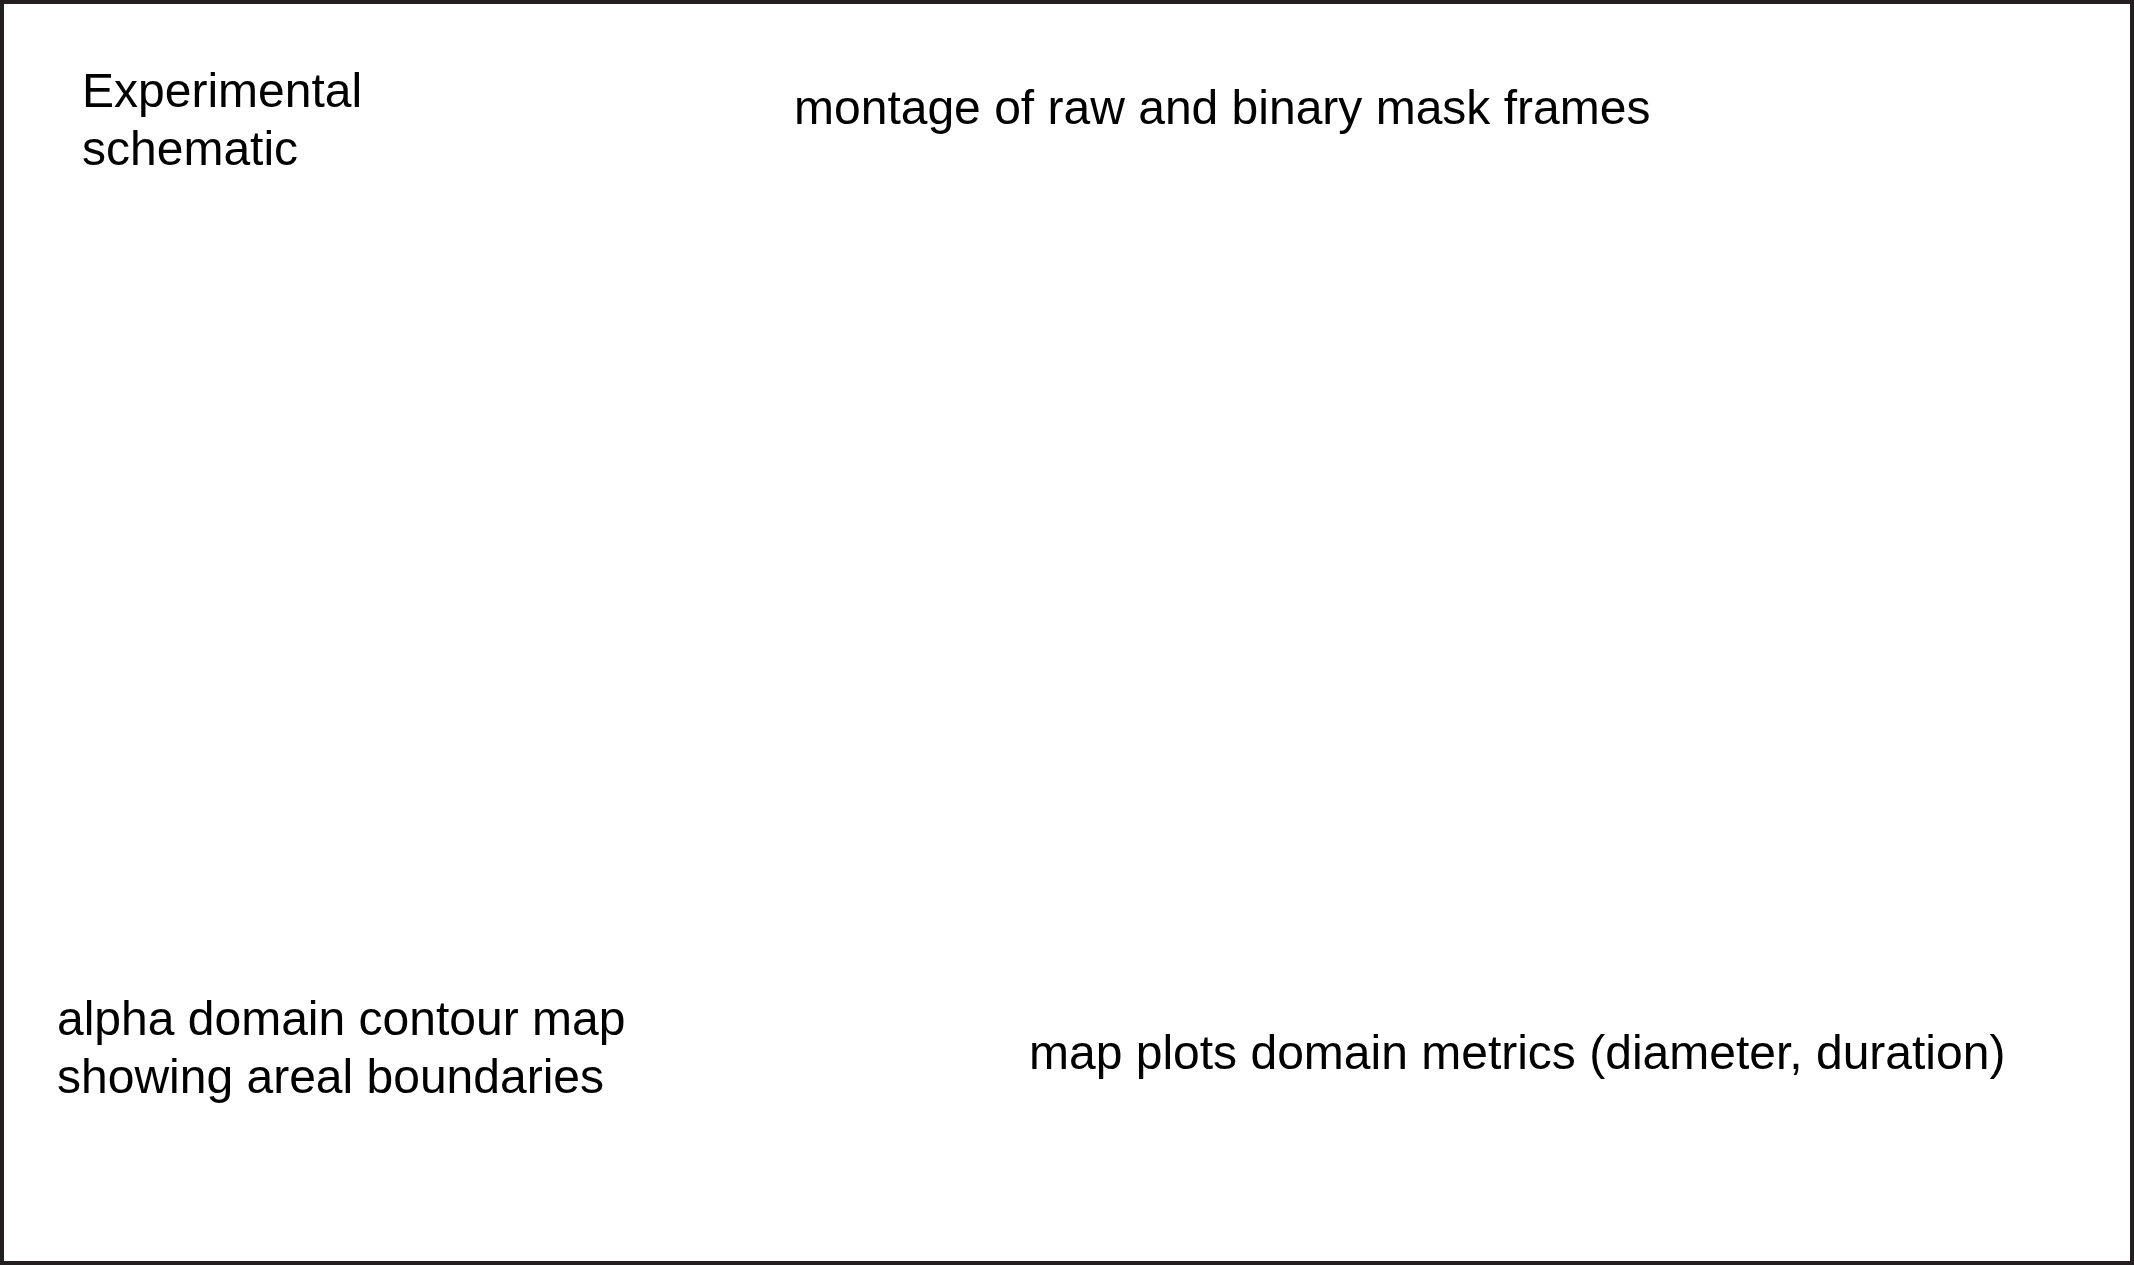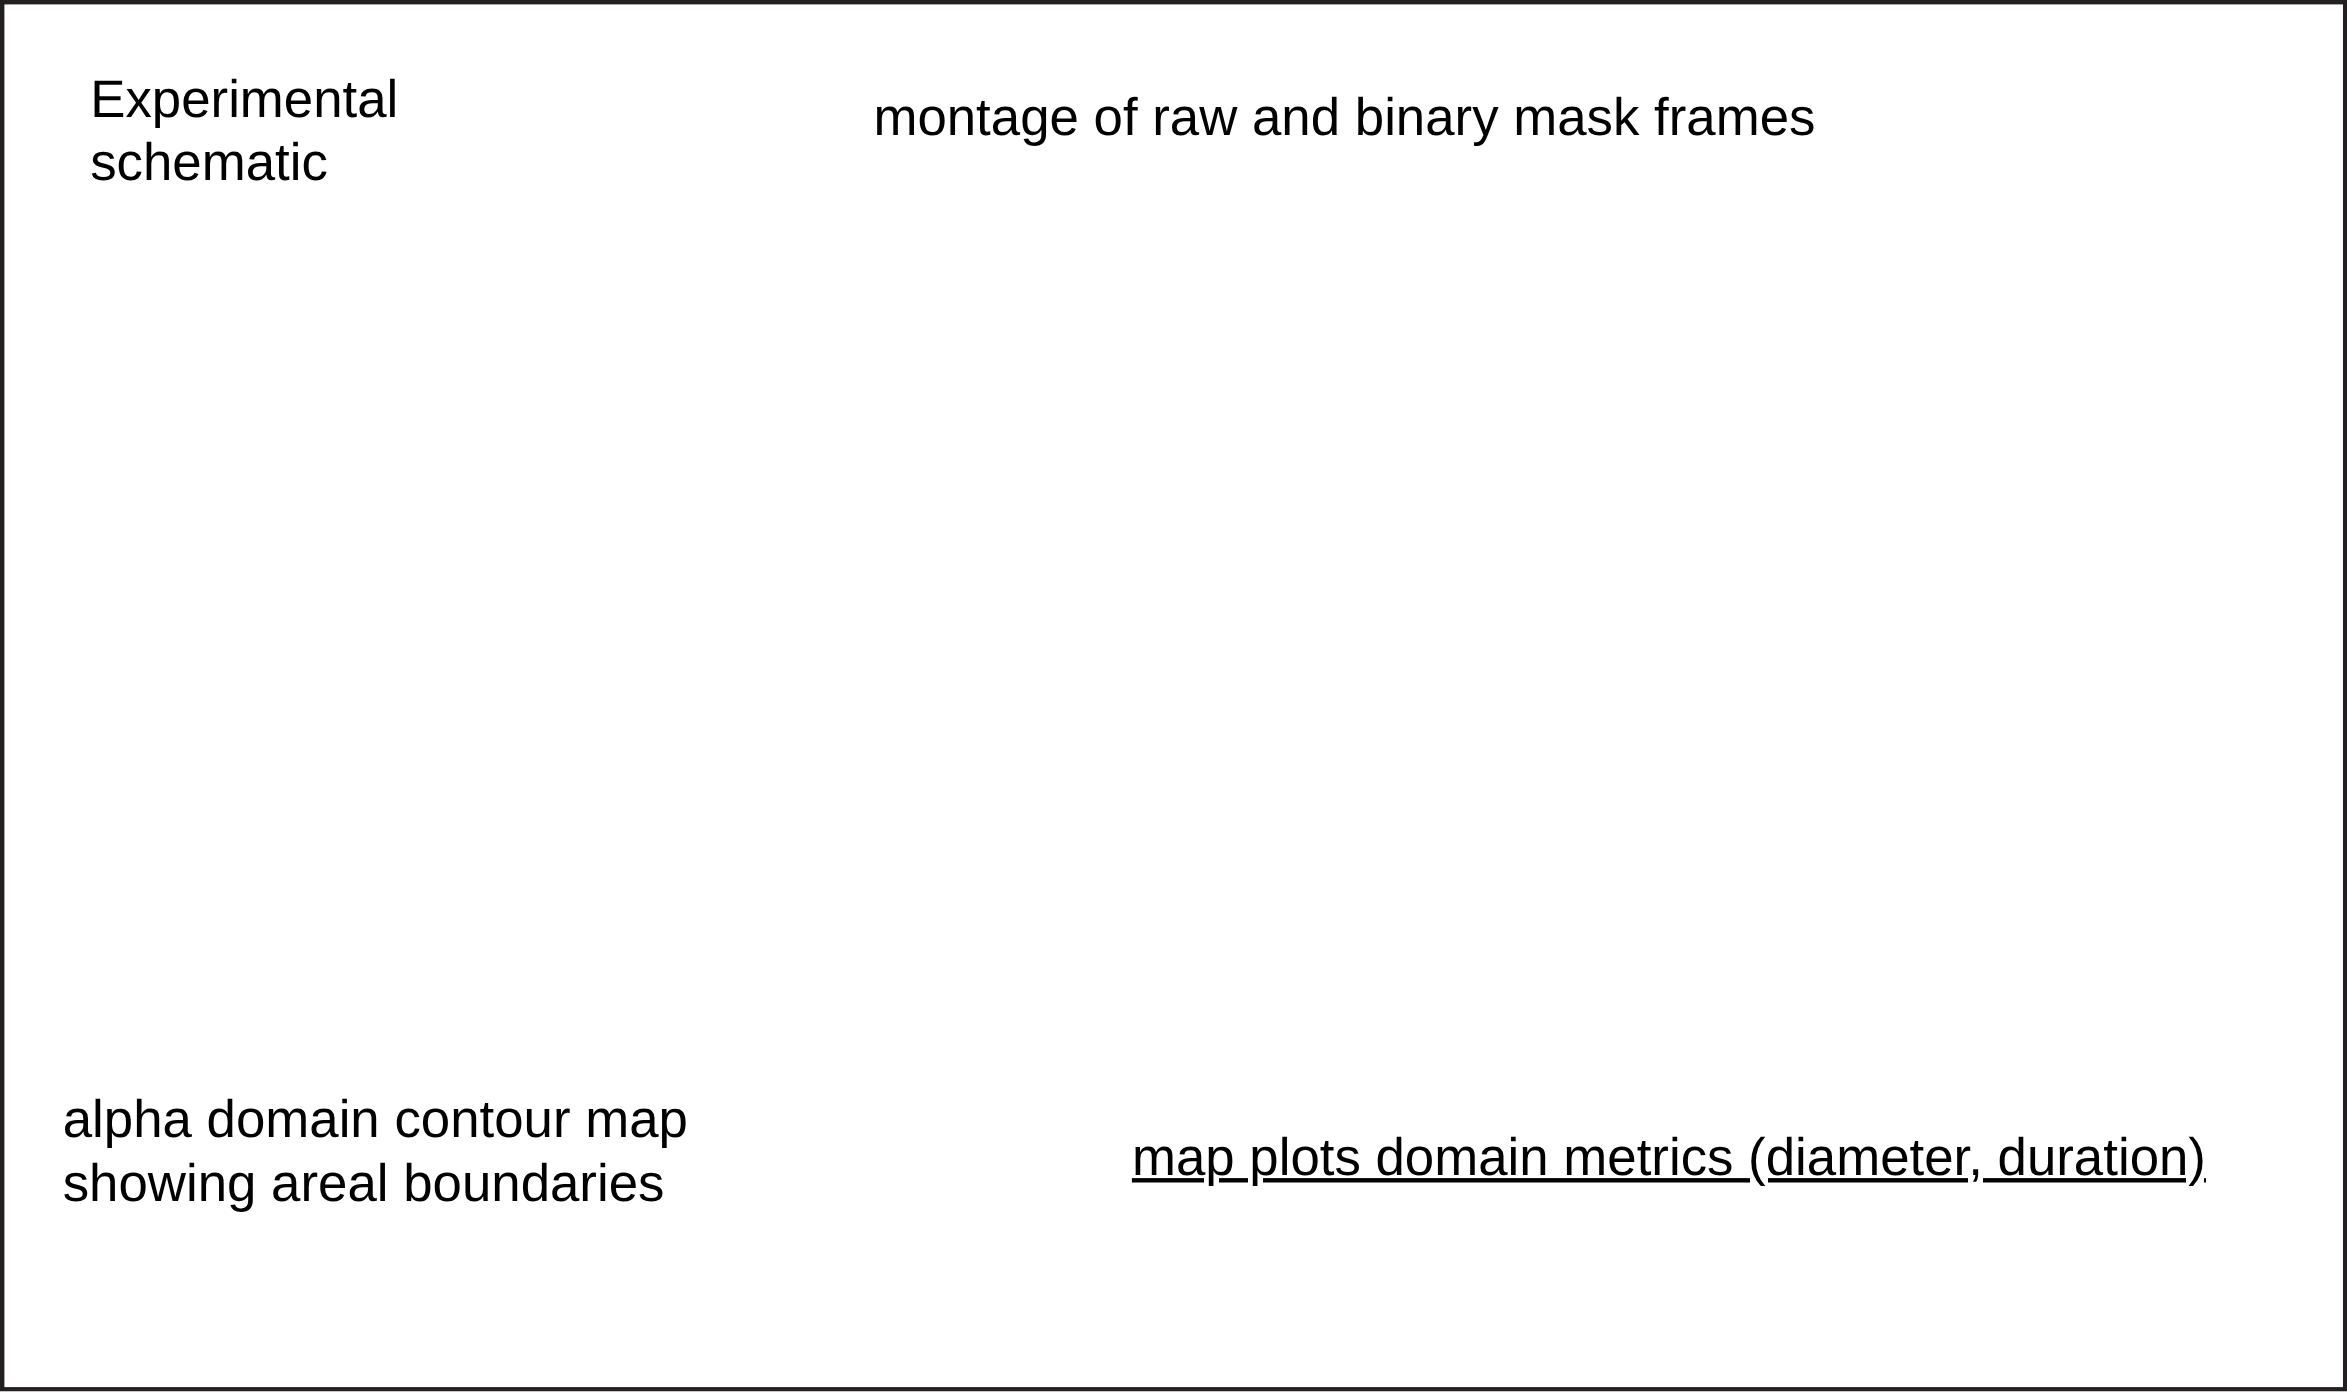--- a/index.html
+++ b/index.html
@@ -36,21 +36,20 @@
     white-space: nowrap;
   }
   .lbl-alpha {
     left: 53px;
     top: 986px;
   }
   .lbl-map-metrics {
     left: 1025px;
     top: 1020px;
     white-space: nowrap;
-    text-decoration: underline;
   }
 </style>
 </head>
 <body>
 
 <div class="canvas" style="--bg: #ffffff; --border: #231f20; --text: #000000;">
   <div class="label lbl-experimental">Experimental
 schematic</div>
 
   <div class="label lbl-montage">montage of raw and binary mask frames</div>

